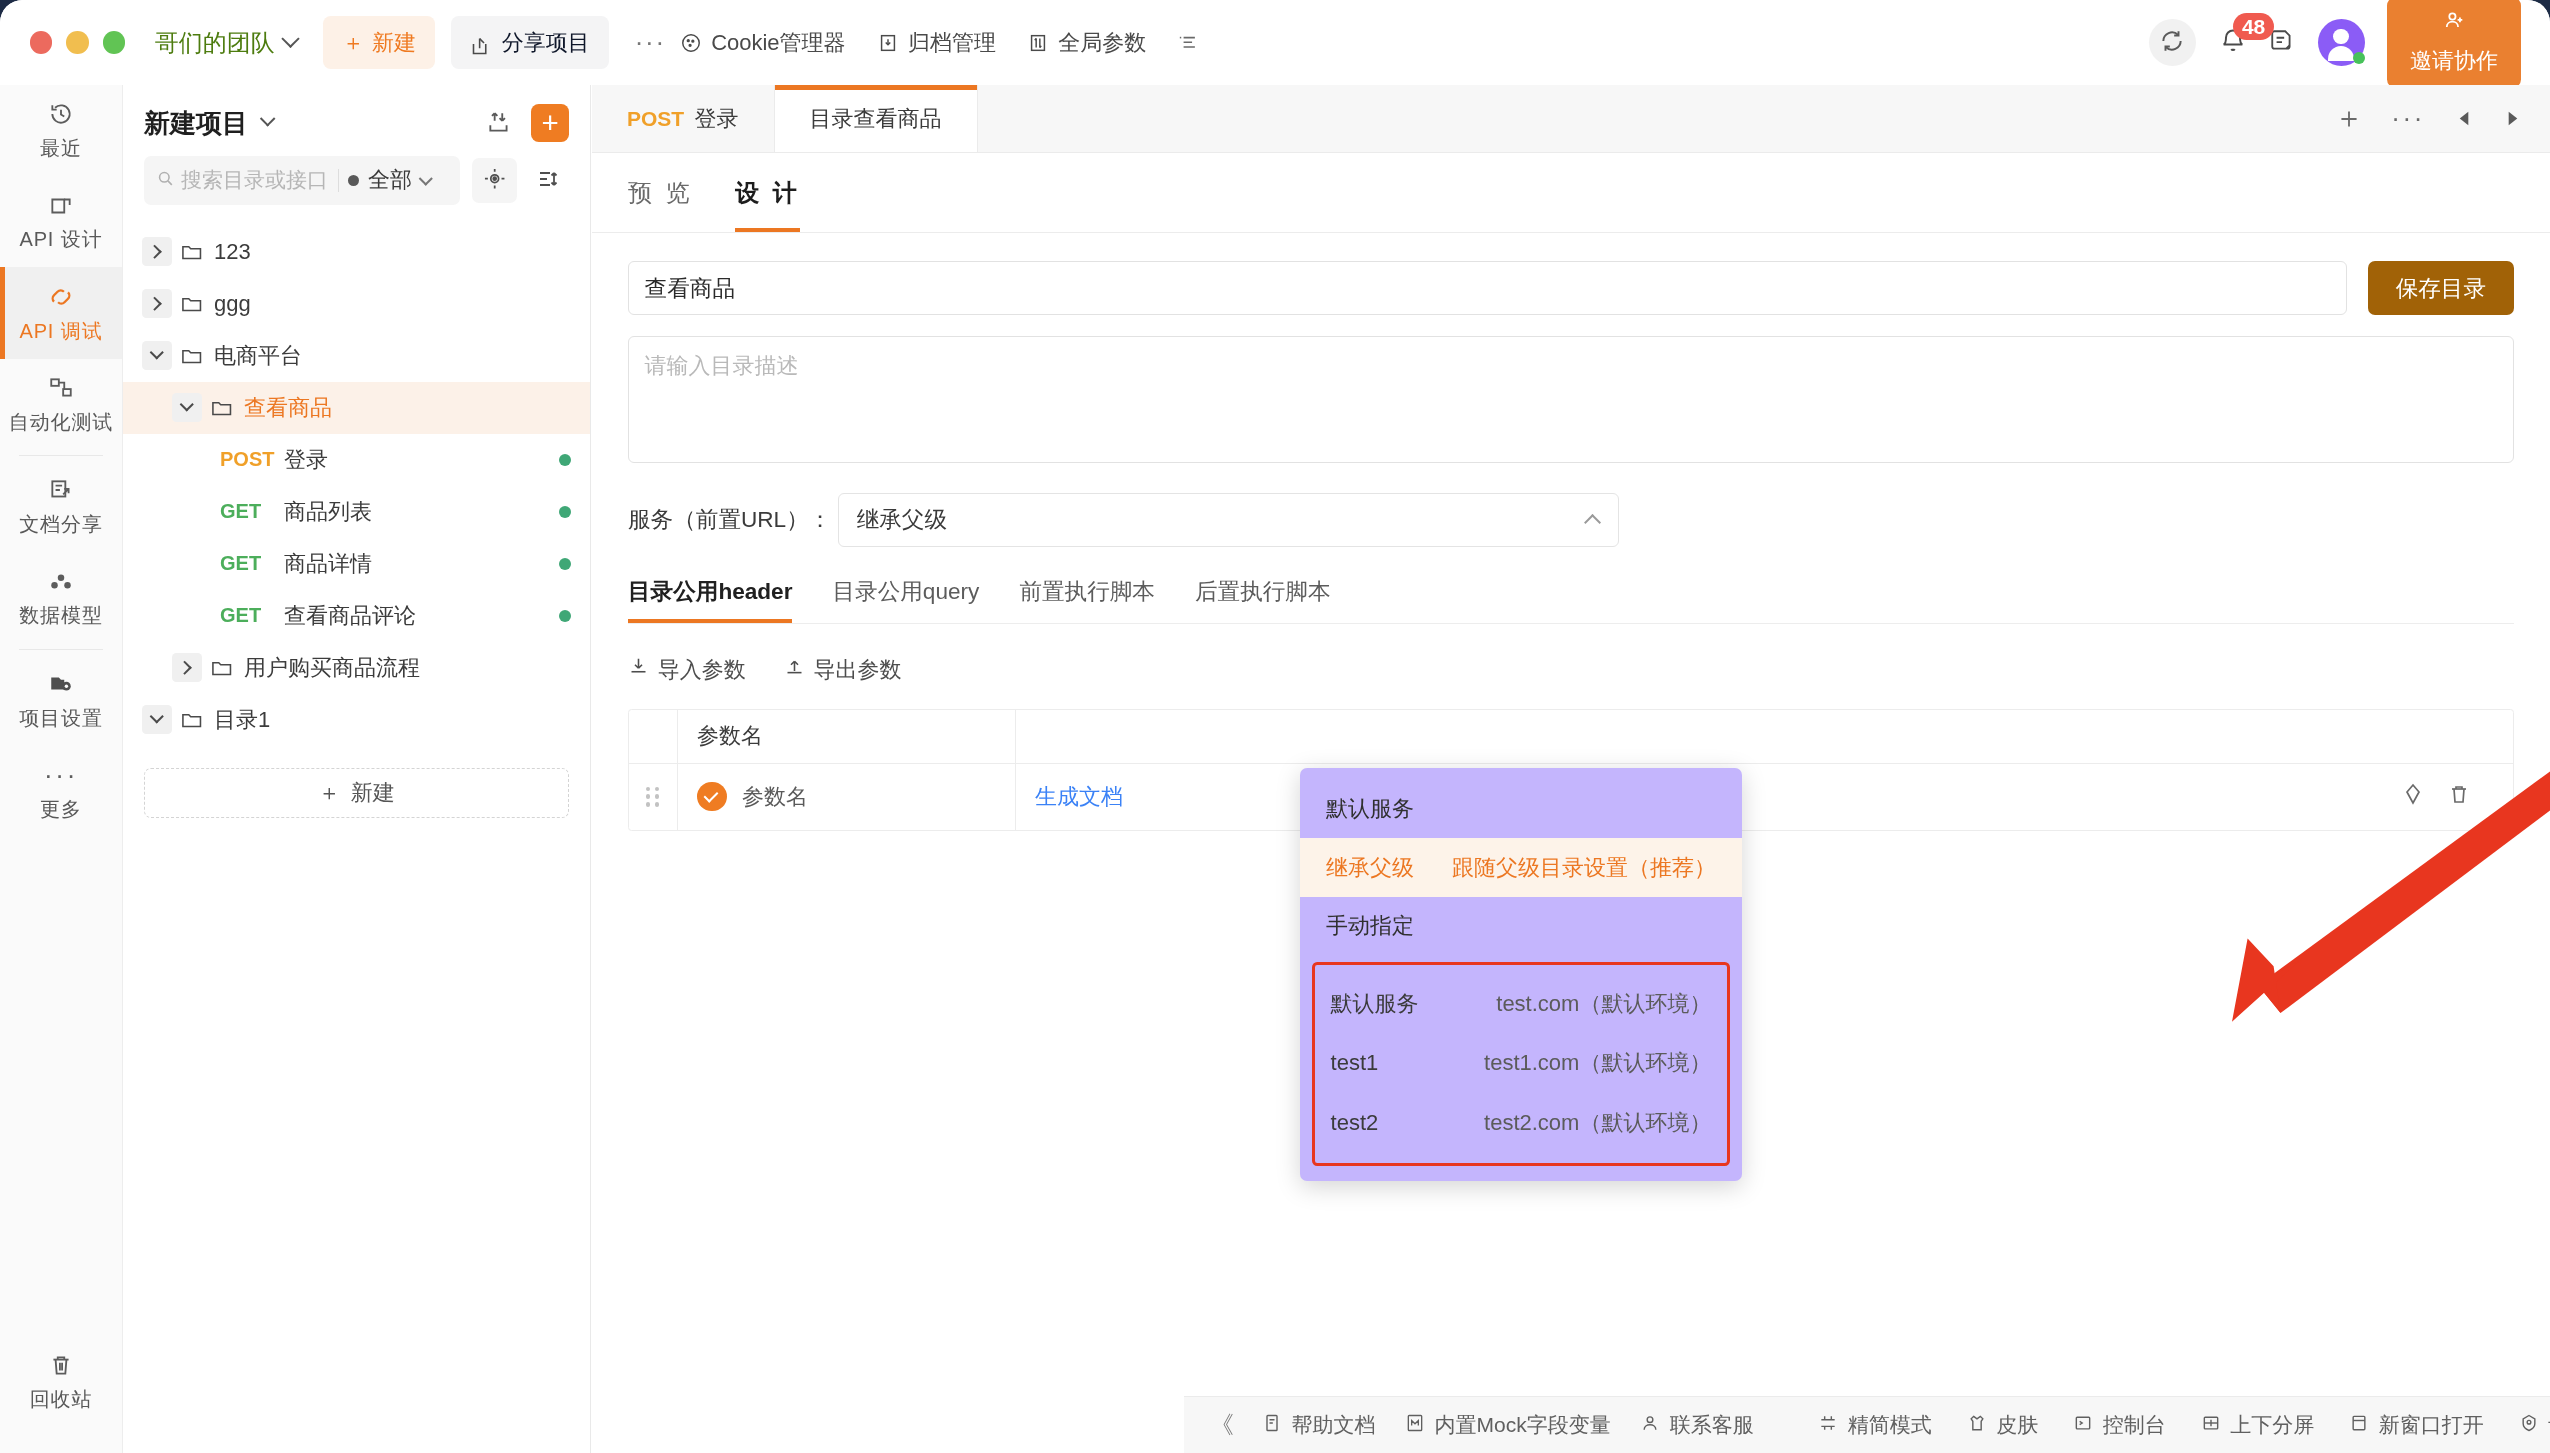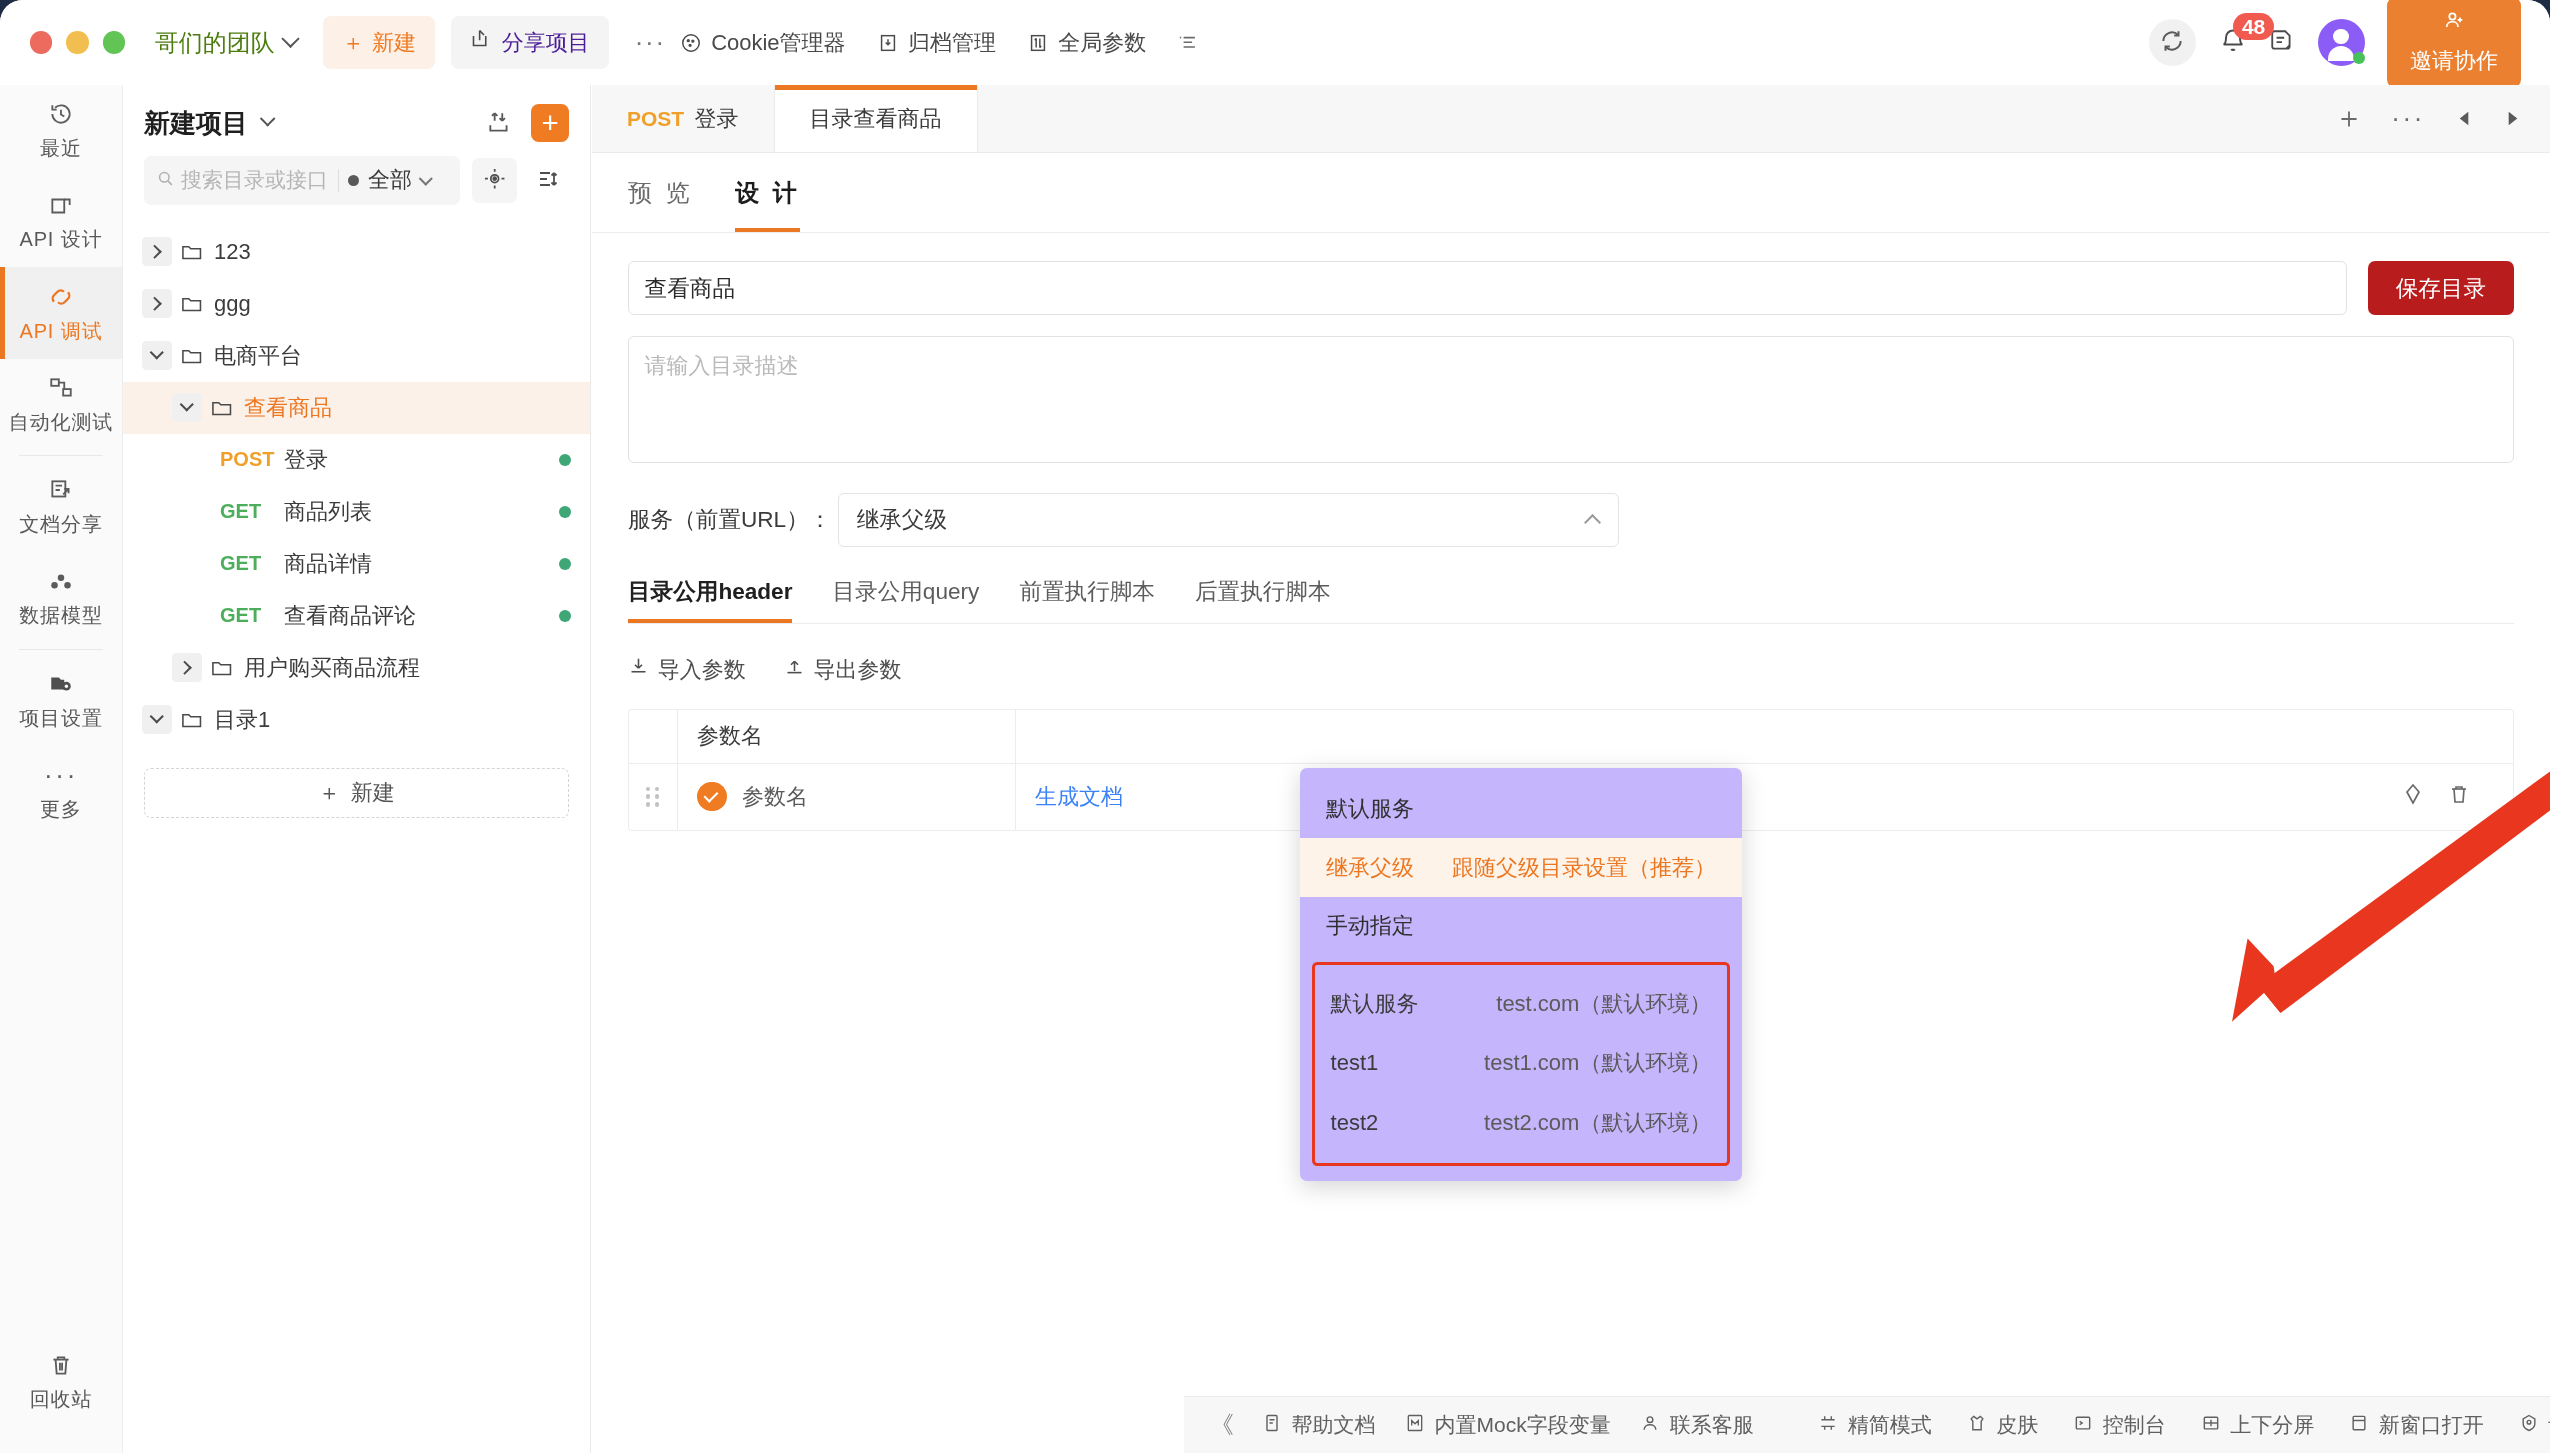--- a/index.html
+++ b/index.html
@@ -44,23 +44,23 @@
     border-right: 2.6px solid #555; border-bottom: 2.6px solid #555;
     transform: rotate(45deg) translate(-2.6px,-2.6px);
   }
   .btn-new {
     background: #fdf1e7; color: #ef7a21;
     font-size: 22px; border-radius: 7.8px;
     padding: 11.3px 19px; display: flex; align-items: center; gap: 7.8px;
     margin-right: 15.6px; cursor: pointer;
   }
   .btn-share {
-    background: #f4f4f5; color: #4c1d95;
+    background: #f4f4f5; color: #0f172a;
     font-size: 22px; border-radius: 7.8px;
-    padding: 11.3px 19px; display: flex; align-items: flex-start; gap: 9.5px;
+    padding: 11.3px 19px; display: flex; align-items: flex-end; gap: 9.5px;
     margin-right: 12px; cursor: pointer;
   }
   .dots-btn { font-size: 26px; color: #777; letter-spacing: 1.7px; padding: 0 14px; cursor: pointer;}
   .tb-item {
     display: flex; align-items: center; gap: 8.7px;
     font-size: 22px; color: #4a4a4a; margin-right: 31px; cursor: pointer;
   }
   .tb-ico { width: 22.6px; height: 22.6px; display: inline-flex; align-items: center; justify-content: center; }
   .tb-ico svg { display: block; }
 
@@ -215,21 +215,21 @@
     content: ""; position: absolute; left: 0; right: 0; bottom: 0; height: 4.3px; background: #ec7722;
   }
 
   .content { flex: 1; position: relative; overflow: hidden; padding: 28px 36px 0; }
   .title-row { display: flex; gap: 21px; align-items: stretch; }
   .title-input {
     flex: 1; height: 54px; border: 0.9px solid #e2e2e2; border-radius: 6px;
     display: flex; align-items: center; padding: 0 15.6px; font-size: 22.6px; color: #2b2b2b;
   }
   .btn-save {
-    background: #b91c1c; color: #fff; font-size: 22.6px; border-radius: 7px;
+    background: #a16207; color: #fff; font-size: 22.6px; border-radius: 7px;
     padding: 0 28px; display: flex; align-items: center; cursor: pointer;
   }
   .desc-box {
     margin-top: 21px; height: 127px; border: 0.9px solid #e2e2e2; border-radius: 6px;
     padding: 14px 15.6px; font-size: 22px; color: #b9b9b9;
   }
 
   .svc-row { display: flex; align-items: center; margin-top: 29.5px; }
   .svc-label { font-size: 22.6px; color: #3b3b3b; margin-right: 7px; white-space: nowrap;}
   .svc-select {

